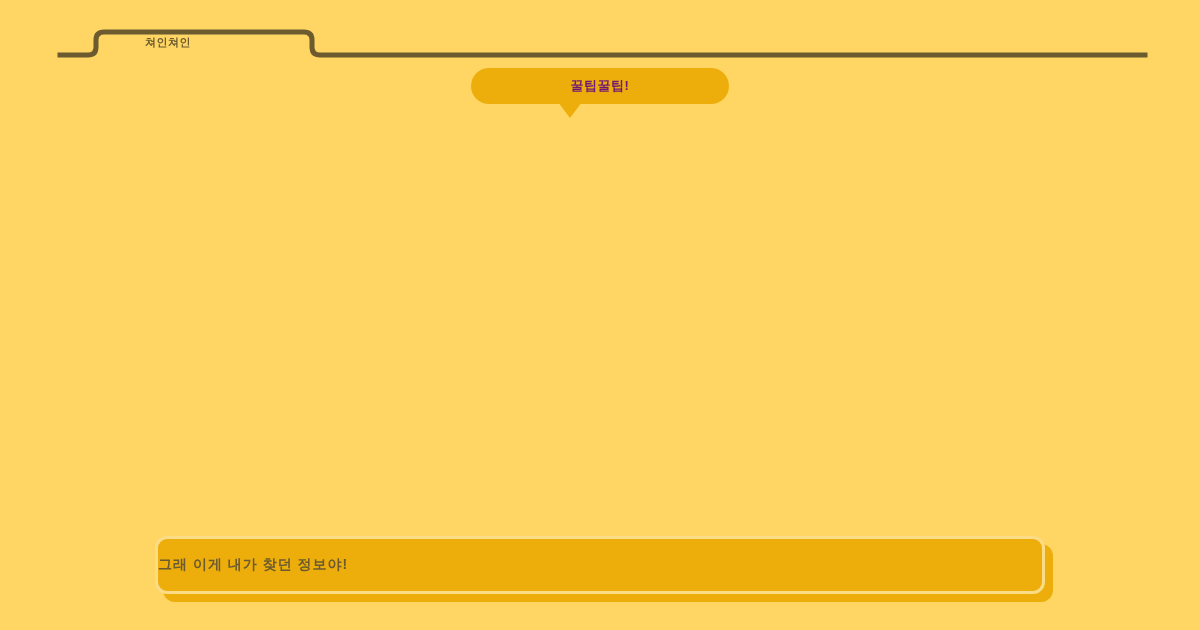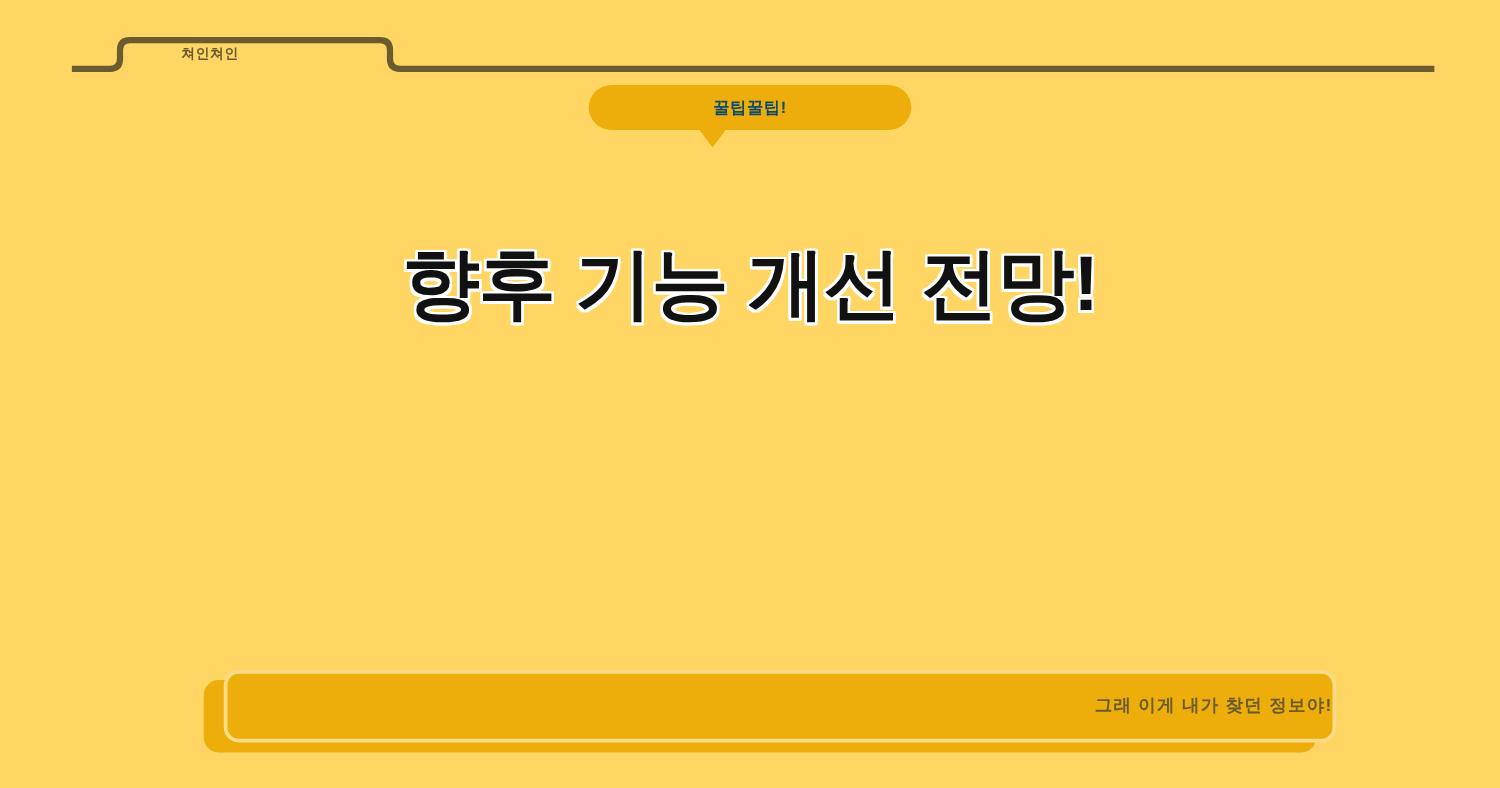--- a/index.html
+++ b/index.html
@@ -47,21 +47,21 @@
     position:relative;
     background:#EDAE0C;
     border-radius:26px;
     padding:10px 56px;
     min-width:258px;
     text-align:center;
   }
   .bubble-text {
     font-size:13px;
     font-weight:bold;
-    color:#0c4a6e;
+    color:#701a75;
     letter-spacing:0.5px;
     white-space:nowrap;
     line-height:1.2;
   }
   .bubble-tail {
     position:absolute;
     left:50%;
     margin-left:-42px;
     bottom:-14px;
     width:0; height:0;
@@ -130,22 +130,21 @@
   }
   .cta {
     position:absolute;
     left:0; top:0;
     width:890px; height:58px;
     background:#EDAE0C;
     border:3px solid #FBDC86;
     border-radius:12px;
     display:flex;
     align-items:center;
-    justify-content:flex-end;
-    margin-left:24px;
+    justify-content:flex-start;
   }
   .cta-text {
     font-size:14px;
     font-weight:bold;
     color:#6B5B2E;
     letter-spacing:1px;
     white-space:nowrap;
   }
 </style>
 </head>
@@ -160,21 +159,20 @@
 </div>
 
 <div class="bubble-wrap">
   <div class="bubble">
     <div class="bubble-text">꿀팁꿀팁!</div>
     <div class="bubble-tail"></div>
   </div>
 </div>
 
 <div class="headline">
-  <span class="headline-ko">향후 기능 개선 전망!</span>
 </div>
 
 <div class="cta-wrap">
   <div class="cta-shadow">
     <div class="cta">
       <span class="cta-text">그래 이게 내가 찾던 정보야!</span>
     </div>
   </div>
 </div>
 

